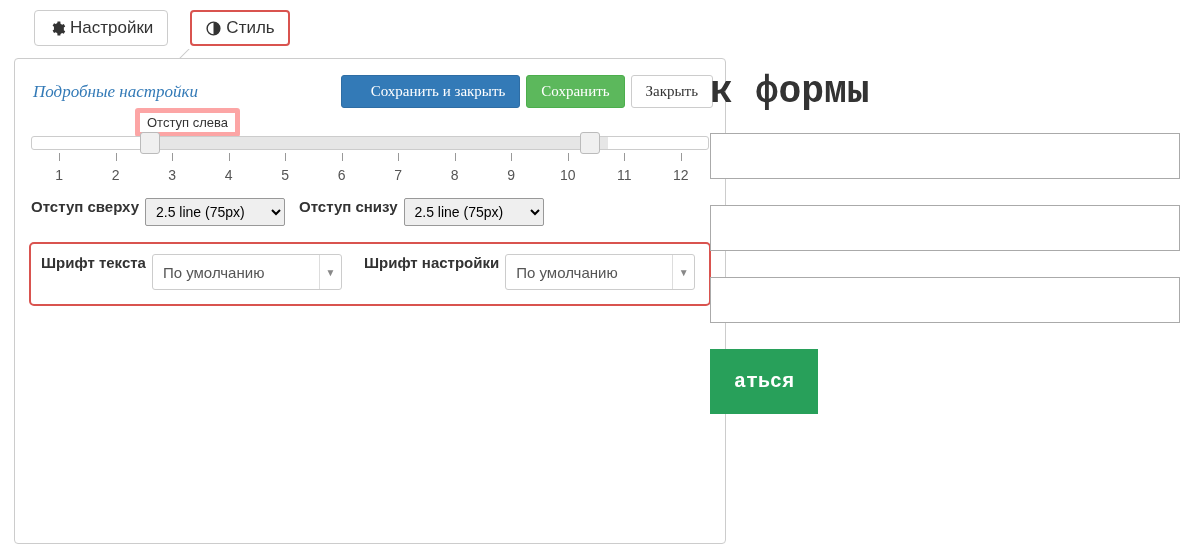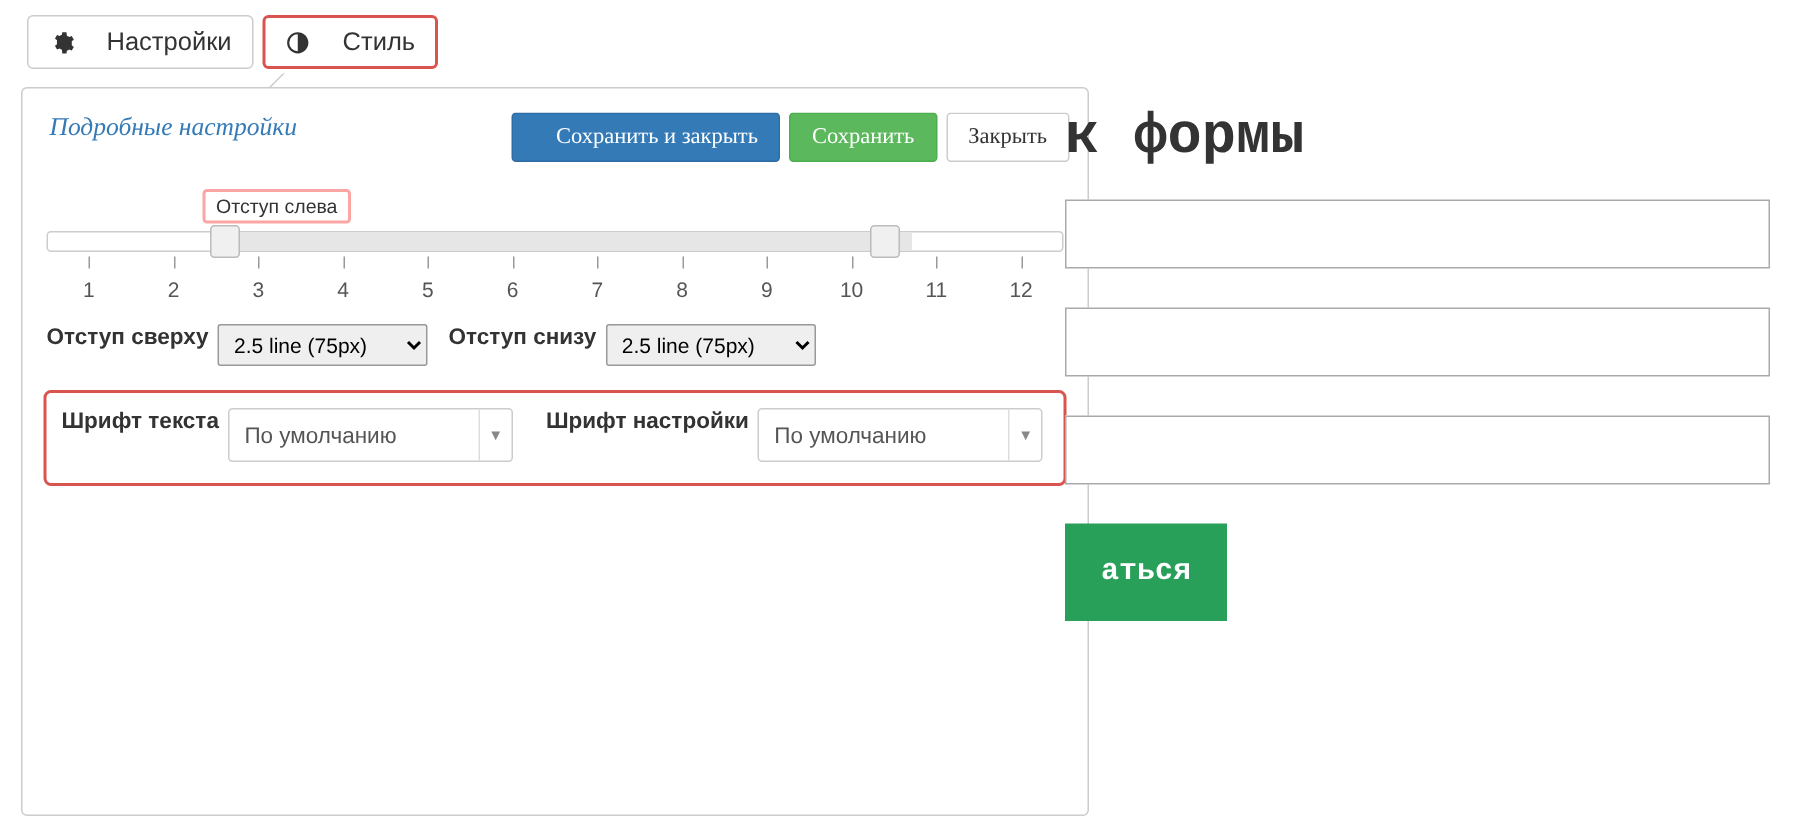--- a/index.html
+++ b/index.html
@@ -1,44 +1,44 @@
 <!DOCTYPE html>
 <html><head>
 <meta charset="utf-8">
 <style>
 * { box-sizing: border-box; margin: 0; padding: 0; }
 body { font-family: Arial, Helvetica, sans-serif; font-size: 14px; color: #333; background: #fff; width: 1200px; height: 552px; position: relative; overflow: hidden; }
 
 
 .tabs { display: flex; gap: 6px; padding: 10px 18px 0 18px; }
-.tab { display: inline-flex; align-items: center; gap: 21px; padding: 7px 14px; border: 1px solid #ccc; border-radius: 4px; background: #fff; cursor: pointer; font-size: 17px; color: #333; }
+.tab { display: inline-flex; align-items: center; gap: 4px; padding: 7px 14px; border: 1px solid #ccc; border-radius: 4px; background: #fff; cursor: pointer; font-size: 17px; color: #333; margin-left: 16px; }
 .tab svg { width: 17px; height: 17px; }
 .tab.active { border-color: #d9534f; border-width: 2px; padding: 6px 13px; }
 
 
 .panel-wrap { position: absolute; left: 14px; top: 58px; width: 712px; }
 .panel-arrow { position: absolute; top: -9px; left: 160px; width: 18px; height: 9px; overflow: hidden; }
 .panel-arrow::before { content:""; position:absolute; left:0; top:0; width:18px; height:18px; transform: rotate(45deg) translate(6px,-6px); background:#fff; border:1px solid #ccc; }
 .panel { border: 1px solid #ccc; border-radius: 4px; background: #fff; padding: 16px 2px 18px 12px; }
 .panel-scroll { height: 450px; overflow-y: scroll; padding-right: 10px; }
 .panel-scroll::-webkit-scrollbar { width: 15px; }
 .panel-scroll::-webkit-scrollbar-thumb { background:#c1c1c1; border-radius:3px; }
 .panel-scroll::-webkit-scrollbar-track { background:#f1f1f1; }
 
 
-.panel-top { display:flex; gap:6px; margin-bottom: 18px; }
+.panel-top { display:flex; align-items:center; gap:6px; }
 .detail-link { color:#337ab7; font-style: italic; font-family: "Times New Roman", serif; font-size:17px; margin-right:auto; margin-left:6px; }
 .btn { display:inline-flex; align-items:center; padding:7px 14px; border-radius:3px; font-family:"Trebuchet MS","Comic Sans MS",cursive; font-size:15px; border:1px solid transparent; cursor:pointer; }
 .btn-primary { background:#337ab7; color:#fff; border-color:#2e6da4;padding-left:29px; }
 .btn-success { background:#5cb85c; color:#fff; border-color:#4cae4c; }
 .btn-default { background:#fff; color:#333; border:1px solid #ccc; }
 
 
 .slider-area { position: relative; height: 80px; margin: 0 4px 10px 4px; }
-.slider-tooltip { position:absolute; top:0; left:104px; background:#fff; border:2px solid #fca5a5; border-radius:3px; padding:2px 7px; font-size:13px; }
+.slider-tooltip { position:absolute; top:0; left:104px; background:#fff; border:5px solid #fca5a5; border-radius:3px; padding:2px 7px; font-size:13px; }
 .slider-rail { position:absolute; top:28px; left:0; right:0; height:14px; background:#fff; border:1px solid #ccc; border-radius:3px; }
 .slider-fill { position:absolute; top:0; left:116px; right:100px; height:100%; background:#e6e6e6; }
 .slider-handle { position:absolute; top:-5px; width:20px; height:22px; background:#f0f0f0; border:1px solid #bbb; border-radius:3px; cursor:grab; }
 .slider-handle.h1 { left:108px; }
 .slider-handle.h2 { left:548px; }
 .tick-row { position:absolute; top:45px; left:0; right:0; display:flex; }
 .tick { flex:1; position:relative; height:30px; }
 .tick::before { content:""; position:absolute; top:0; left:50%; width:1px; height:8px; background:#999; }
 .tick span { position:absolute; top:14px; left:50%; transform:translateX(-50%); font-size:14px; color:#555; }
 

